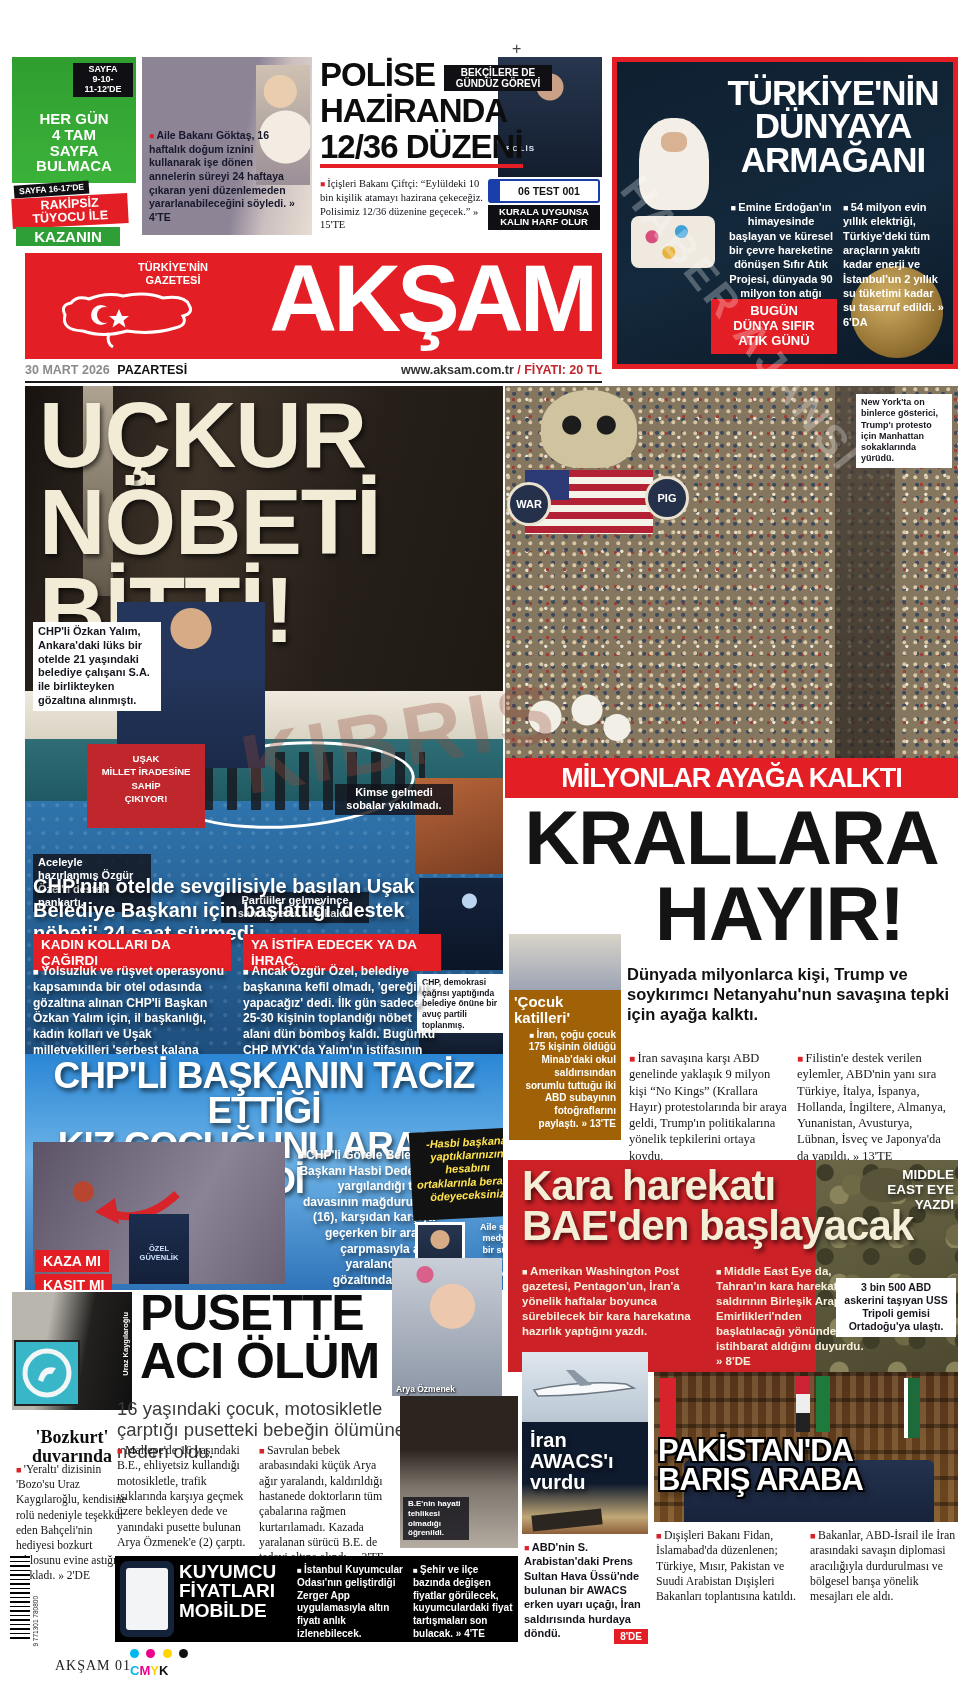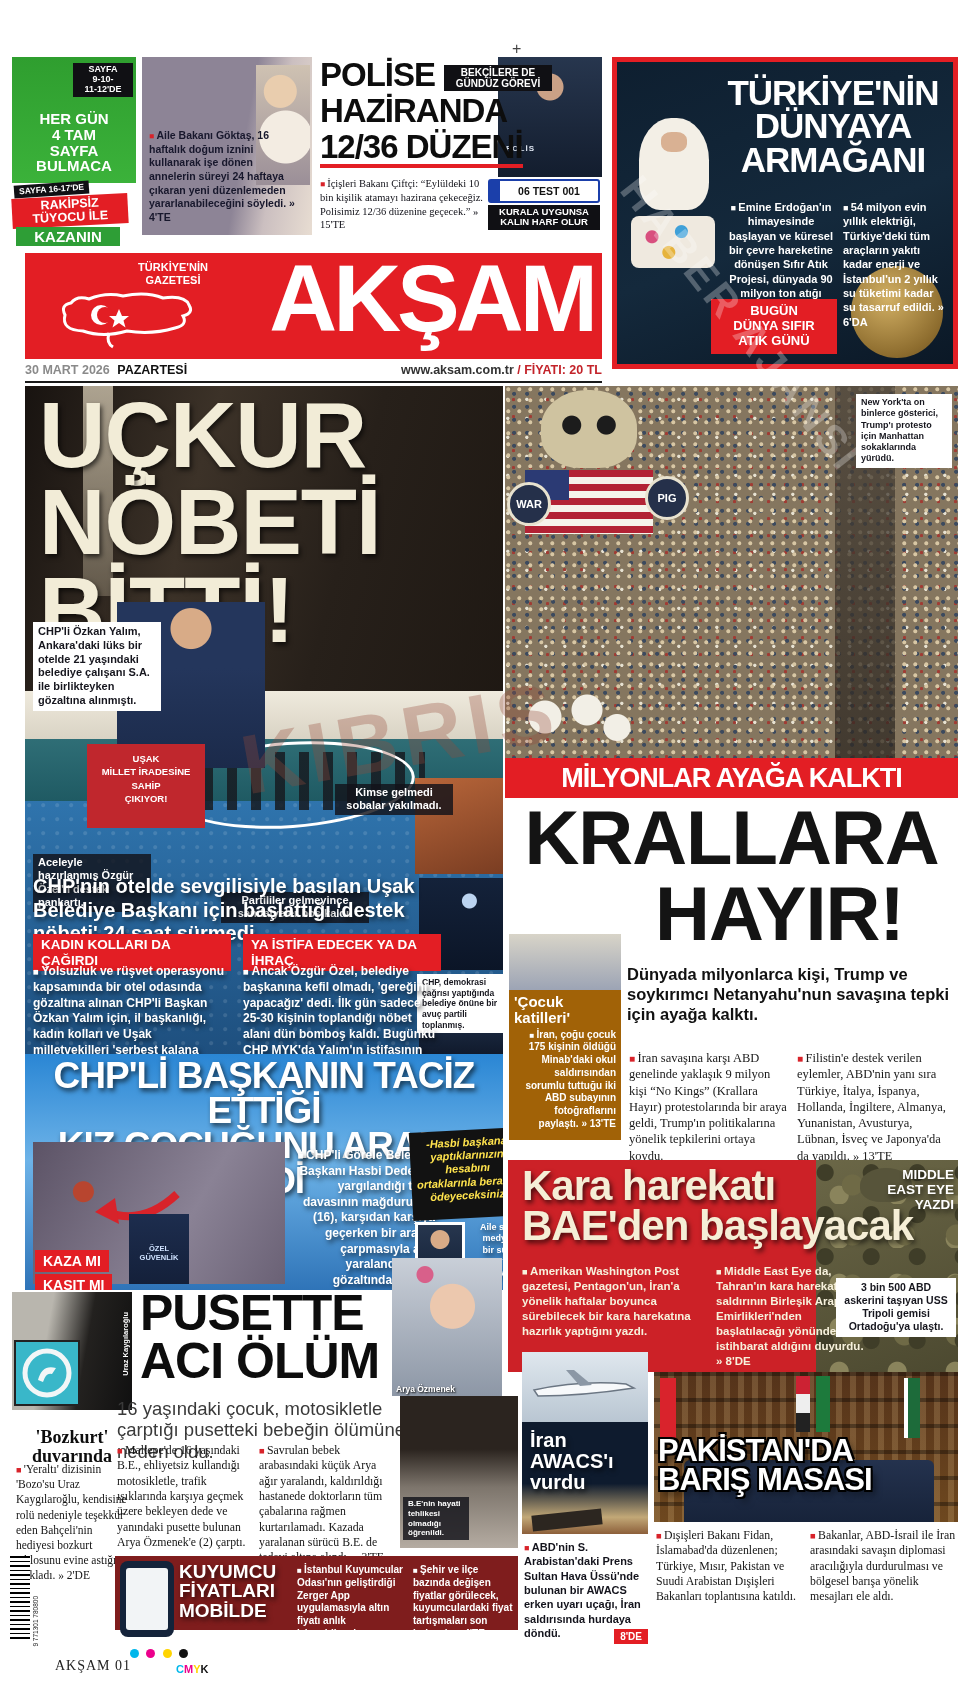--- a/index.html
+++ b/index.html
@@ -276,21 +276,21 @@
   <div class="s photo" style="left:392px;top:1258px;width:110px;height:138px;background:radial-gradient(circle at 55% 35%,#ecc8ae 22px,transparent 23px),radial-gradient(circle at 30% 12%,#d8608a 8px,transparent 9px),linear-gradient(180deg,#c9cfd8,#8d97a6);">
     <div class="s b" style="left:4px;bottom:2px;color:#fff;font-size:8.5px;text-shadow:1px 1px 2px #000;">Arya Özmenek</div>
   </div>
   <div class="s" style="left:117px;top:1398px;width:302px;color:#3a3a3a;font-size:18.5px;line-height:1.15;">16 yaşındaki çocuk, motosikletle çarptığı pusetteki bebeğin ölümüne neden oldu.</div>
   <div class="s serif rsq" style="left:117px;top:1443px;width:134px;font-size:11.8px;line-height:1.3;color:#141414;">Maltepe'de 16 yaşındaki B.E., ehliyetsiz kullandığı motosikletle, trafik ışıklarında karşıya geçmek üzere bekleyen dede ve yanındaki pusette bulunan Arya Özmenek'e (2) çarptı.</div>
   <div class="s serif rsq" style="left:259px;top:1443px;width:134px;font-size:11.8px;line-height:1.3;color:#141414;">Savrulan bebek arabasındaki küçük Arya ağır yaralandı, kaldırıldığı hastanede doktorların tüm çabalarına rağmen kurtarılamadı. Kazada yaralanan sürücü B.E. de tedavi altına alındı. » 3'TE</div>
   <div class="s photo" style="left:400px;top:1396px;width:118px;height:152px;background:linear-gradient(180deg,#2b241f 35%,#7d756c 60%,#b5aca2);">
     <div class="s chip" style="left:3px;bottom:8px;width:66px;font-size:8px;">B.E'nin hayati tehlikesi olmadığı öğrenildi.</div>
   </div>
 
-  <div class="s" style="left:115px;top:1556px;width:403px;height:74px;background:#7f1d1d;">
+  <div class="s" style="left:115px;top:1556px;width:403px;height:86px;background:#000000;">
     <div class="s" style="left:5px;top:5px;width:54px;height:76px;background:#14233a;border-radius:8px;">
       <div style="margin:7px auto 0;width:42px;height:62px;background:#f2f4f6;border-radius:3px;"></div>
     </div>
     <div class="s x9 sh" style="left:64px;top:6px;width:112px;color:#fff;font-size:19px;line-height:1.02;">
       <div>KUYUMCU</div>
       <div>FİYATLARI</div>
       <div>MOBİLDE</div>
     </div>
     <div class="s b wsq" style="left:182px;top:8px;width:108px;color:#fff;font-size:10px;line-height:1.28;">İstanbul Kuyumcular Odası'nın geliştirdiği Zerger App uygulamasıyla altın fiyatı anlık izlenebilecek.</div>
     <div class="s b wsq" style="left:298px;top:8px;width:100px;color:#fff;font-size:10px;line-height:1.28;">Şehir ve ilçe bazında değişen fiyatlar görülecek, kuyumculardaki fiyat tartışmaları son bulacak. » 4'TE</div>
@@ -318,35 +318,35 @@
   <div class="s" style="left:654px;top:1372px;width:304px;height:272px;background:#fff;">
     <div class="s photo shelf" style="left:0;top:0;width:304px;height:150px;">
       <div class="s" style="left:6px;top:6px;width:16px;height:60px;background:#d9232c;"></div>
       <div class="s" style="left:142px;top:4px;width:14px;height:56px;background:linear-gradient(180deg,#c23 33%,#eee 33% 66%,#222 66%);"></div>
       <div class="s" style="left:162px;top:4px;width:14px;height:56px;background:#1d7a3c;"></div>
       <div class="s" style="left:250px;top:6px;width:16px;height:60px;background:linear-gradient(90deg,#fff 25%,#1d6b3a 25%);"></div>
       <div class="s" style="left:30px;top:88px;width:250px;height:62px;background:linear-gradient(180deg,#24324e,#17233a);border-radius:6px 6px 0 0;"></div>
     </div>
     <div class="s hl shk" style="left:4px;top:64px;color:#fff;font-size:31px;">
       <div>PAKİSTAN'DA</div>
-      <div>BARIŞ MASASI</div>
+      <div>BARIŞ ARABA</div>
     </div>
     <div class="s serif rsq" style="left:2px;top:156px;width:146px;font-size:11.8px;line-height:1.3;color:#141414;">Dışişleri Bakanı Fidan, İslamabad'da düzenlenen; Türkiye, Mısır, Pakistan ve Suudi Arabistan Dışişleri Bakanları toplantısına katıldı.</div>
     <div class="s serif rsq" style="left:156px;top:156px;width:146px;font-size:11.8px;line-height:1.3;color:#141414;">Bakanlar, ABD-İsrail ile İran arasındaki savaşın diplomasi aracılığıyla durdurulması ve bölgesel barışa yönelik mesajları ele aldı.</div>
   </div>
 
   <div class="s x9" style="left:240px;top:690px;font-size:84px;color:rgba(150,75,60,.32);transform:rotate(-10deg);letter-spacing:6px;pointer-events:none;">KIBRIS</div>
   <div class="s x9" style="left:560px;top:300px;font-size:42px;color:rgba(255,255,255,.28);transform:rotate(52deg);letter-spacing:4px;pointer-events:none;">HABER AJANSI</div>
 
   <div class="s barcodeV" style="left:10px;top:1556px;width:20px;height:86px;"></div>
   <div class="s" style="left:32px;top:1596px;font-size:6.5px;color:#222;writing-mode:vertical-rl;transform:rotate(180deg);">9 771301 780800</div>
   <div class="s serif" style="left:55px;top:1658px;font-size:14px;letter-spacing:1px;color:#222;">AKŞAM 01</div>
   <div class="s" style="left:130px;top:1644px;">
     <span style="display:inline-block;width:9px;height:9px;border-radius:50%;background:#00b7eb;margin-right:3px;"></span>
     <span style="display:inline-block;width:9px;height:9px;border-radius:50%;background:#ec008c;margin-right:3px;"></span>
     <span style="display:inline-block;width:9px;height:9px;border-radius:50%;background:#ffd400;margin-right:3px;"></span>
     <span style="display:inline-block;width:9px;height:9px;border-radius:50%;background:#111;"></span>
-    <div class="x9" style="font-size:11px;margin-top:1px;margin-left:46px;">
+    <div class="x9" style="font-size:13px;margin-top:1px;">
       <span style="color:#00b7eb;">C</span><span style="color:#ec008c;">M</span><span style="color:#ffd400;">Y</span><span style="color:#111;">K</span>
     </div>
   </div>
 
 </div>
 
 </body></html>

